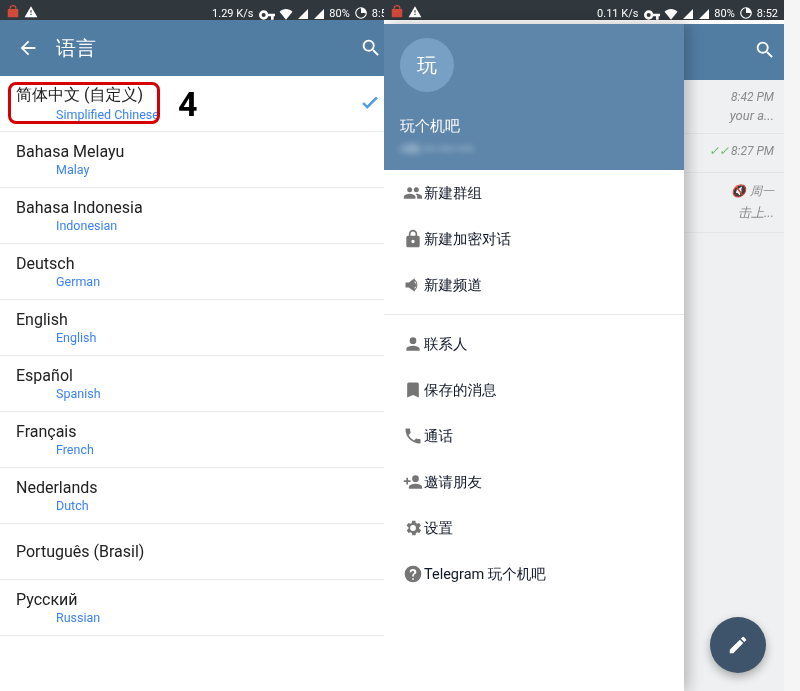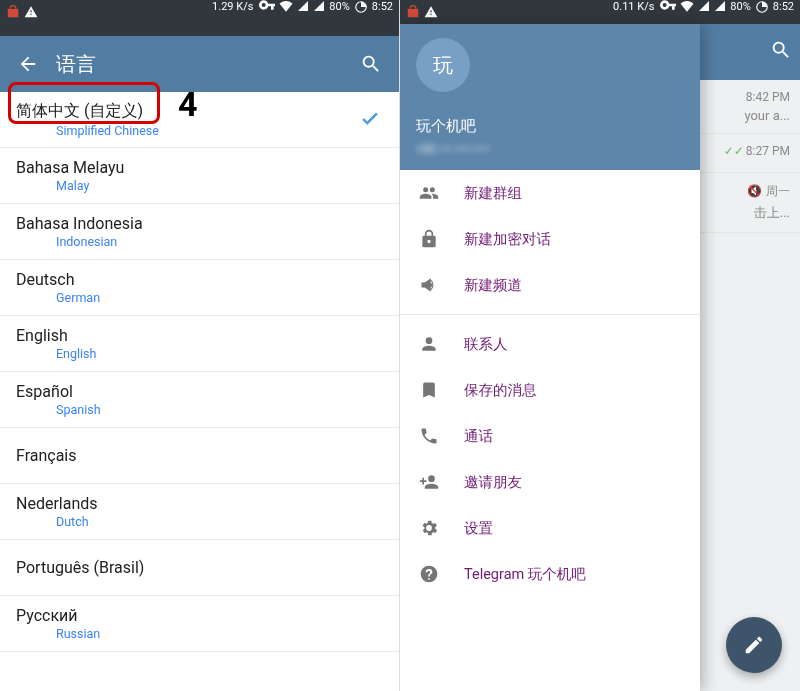--- a/index.html
+++ b/index.html
@@ -5,25 +5,25 @@
   * { box-sizing: border-box; margin: 0; padding: 0; }
   body {
     width: 800px; height: 691px;
     font-family: -apple-system, Roboto, "Helvetica Neue", Arial, "Noto Sans", sans-serif;
     background: #f5f5f5;
     position: relative;
     overflow: hidden;
   }
   .phone { position: absolute; top: 0; bottom: 0; background: #fff; overflow: hidden; }
   .phone-left { left: 0; width: 400px; border-right: 1px solid #ddd; }
-  .phone-right { left: 400px; width: 400px; }
+  .phone-right { left: 384px; width: 400px; }
 
   .statusbar {
-    height: 36px; background: #31383d; color: #fff;
-    display: flex; align-items: flex-start; justify-content: flex-end;
+    height: 20px; background: #31383d; color: #fff;
+    display: flex; align-items: flex-end; justify-content: flex-end;
     font-size: 11px; padding: 0 6px; gap: 4px;
     position: relative;
   }
   .statusbar .left-icons { position: absolute; left: 6px; top: 0; height: 24px; display: flex; align-items: center; gap: 4px; }
   .statusbar .sb-icon { display: inline-flex; align-items: center; }
   .statusbar svg { display: block; }
   .statusbar .rate { font-size: 11px; margin-right: 2px; }
 
   .appbar {
     height: 56px; background: #527da3; color: #fff;
@@ -57,20 +57,21 @@
     background: #eef0f1;
   }
   .drawer-bg .appbar2 {
     height: 56px; background: #527da3;
     display: flex; align-items: center; justify-content: flex-end; padding-right: 8px;
   }
   .chat-row {
     padding: 10px 10px 10px 12px; border-bottom: 1px solid #e5e5e5;
     display: flex; flex-direction: column; align-items: flex-end;
     gap: 4px;
+    font-style: italic;
   }
   .chat-row .time { font-size: 12px; color: #8a8a8a; }
   .chat-row .prev { font-size: 13px; color: #8a8a8a; }
   .chat-row .ticks { color: #6fb96b; font-size: 12px; margin-right: 2px; }
   .mute-icon { color: #b8b8b8; font-size: 12px; margin-right: 4px;}
 
   .drawer {
     position: absolute; top: 24px; left: 0; width: 300px; bottom: 0;
     background: #fff;
     box-shadow: 4px 0 14px rgba(0,0,0,0.25);
@@ -84,22 +85,22 @@
     width: 54px; height: 54px; border-radius: 50%; background: #77a0c4;
     color: #fff; display: flex; align-items: center; justify-content: center;
     font-size: 20px;
   }
   .drawer-header .uname { position: absolute; bottom: 34px; left: 16px; font-size: 15px; font-weight: 500; }
   .drawer-header .phone-num {
     position: absolute; bottom: 14px; left: 16px; font-size: 12px; color: #d8e3ed;
     filter: blur(3px); user-select: none;
   }
   .drawer-item {
-    display: flex; align-items: center; gap: 24px;
-    padding: 13px 18px; font-size: 14.5px; color: #701a75;
+    display: flex; align-items: center; 
+    padding: 13px 18px; font-size: 14.5px; color: #0f172a;
   }
   .drawer-item .di-icon { width: 22px; display: flex; justify-content: center; color: #757575; }
   .drawer-divider { height: 1px; background: #eaeaea; margin: 6px 0; }
 
   .fab {
     position: absolute; right: 18px; bottom: 18px;
     width: 56px; height: 56px; border-radius: 50%;
     background: #3e546a; color: #fff;
     display: flex; align-items: center; justify-content: center;
     box-shadow: 0 4px 10px rgba(0,0,0,0.3);
@@ -191,20 +192,21 @@
     <div class="row">
         <span class="name">English</span>
         <span class="sub">English</span>
       </div>
     <div class="row">
         <span class="name">Español</span>
         <span class="sub">Spanish</span>
       </div>
     <div class="row">
         <span class="name">Français</span>
+        <span class="sub">French</span>
       </div>
     <div class="row">
         <span class="name">Nederlands</span>
         <span class="sub">Dutch</span>
       </div>
     <div class="row">
         <span class="name">Português (Brasil)</span>
       </div>
     <div class="row">
         <span class="name">Русский</span>

